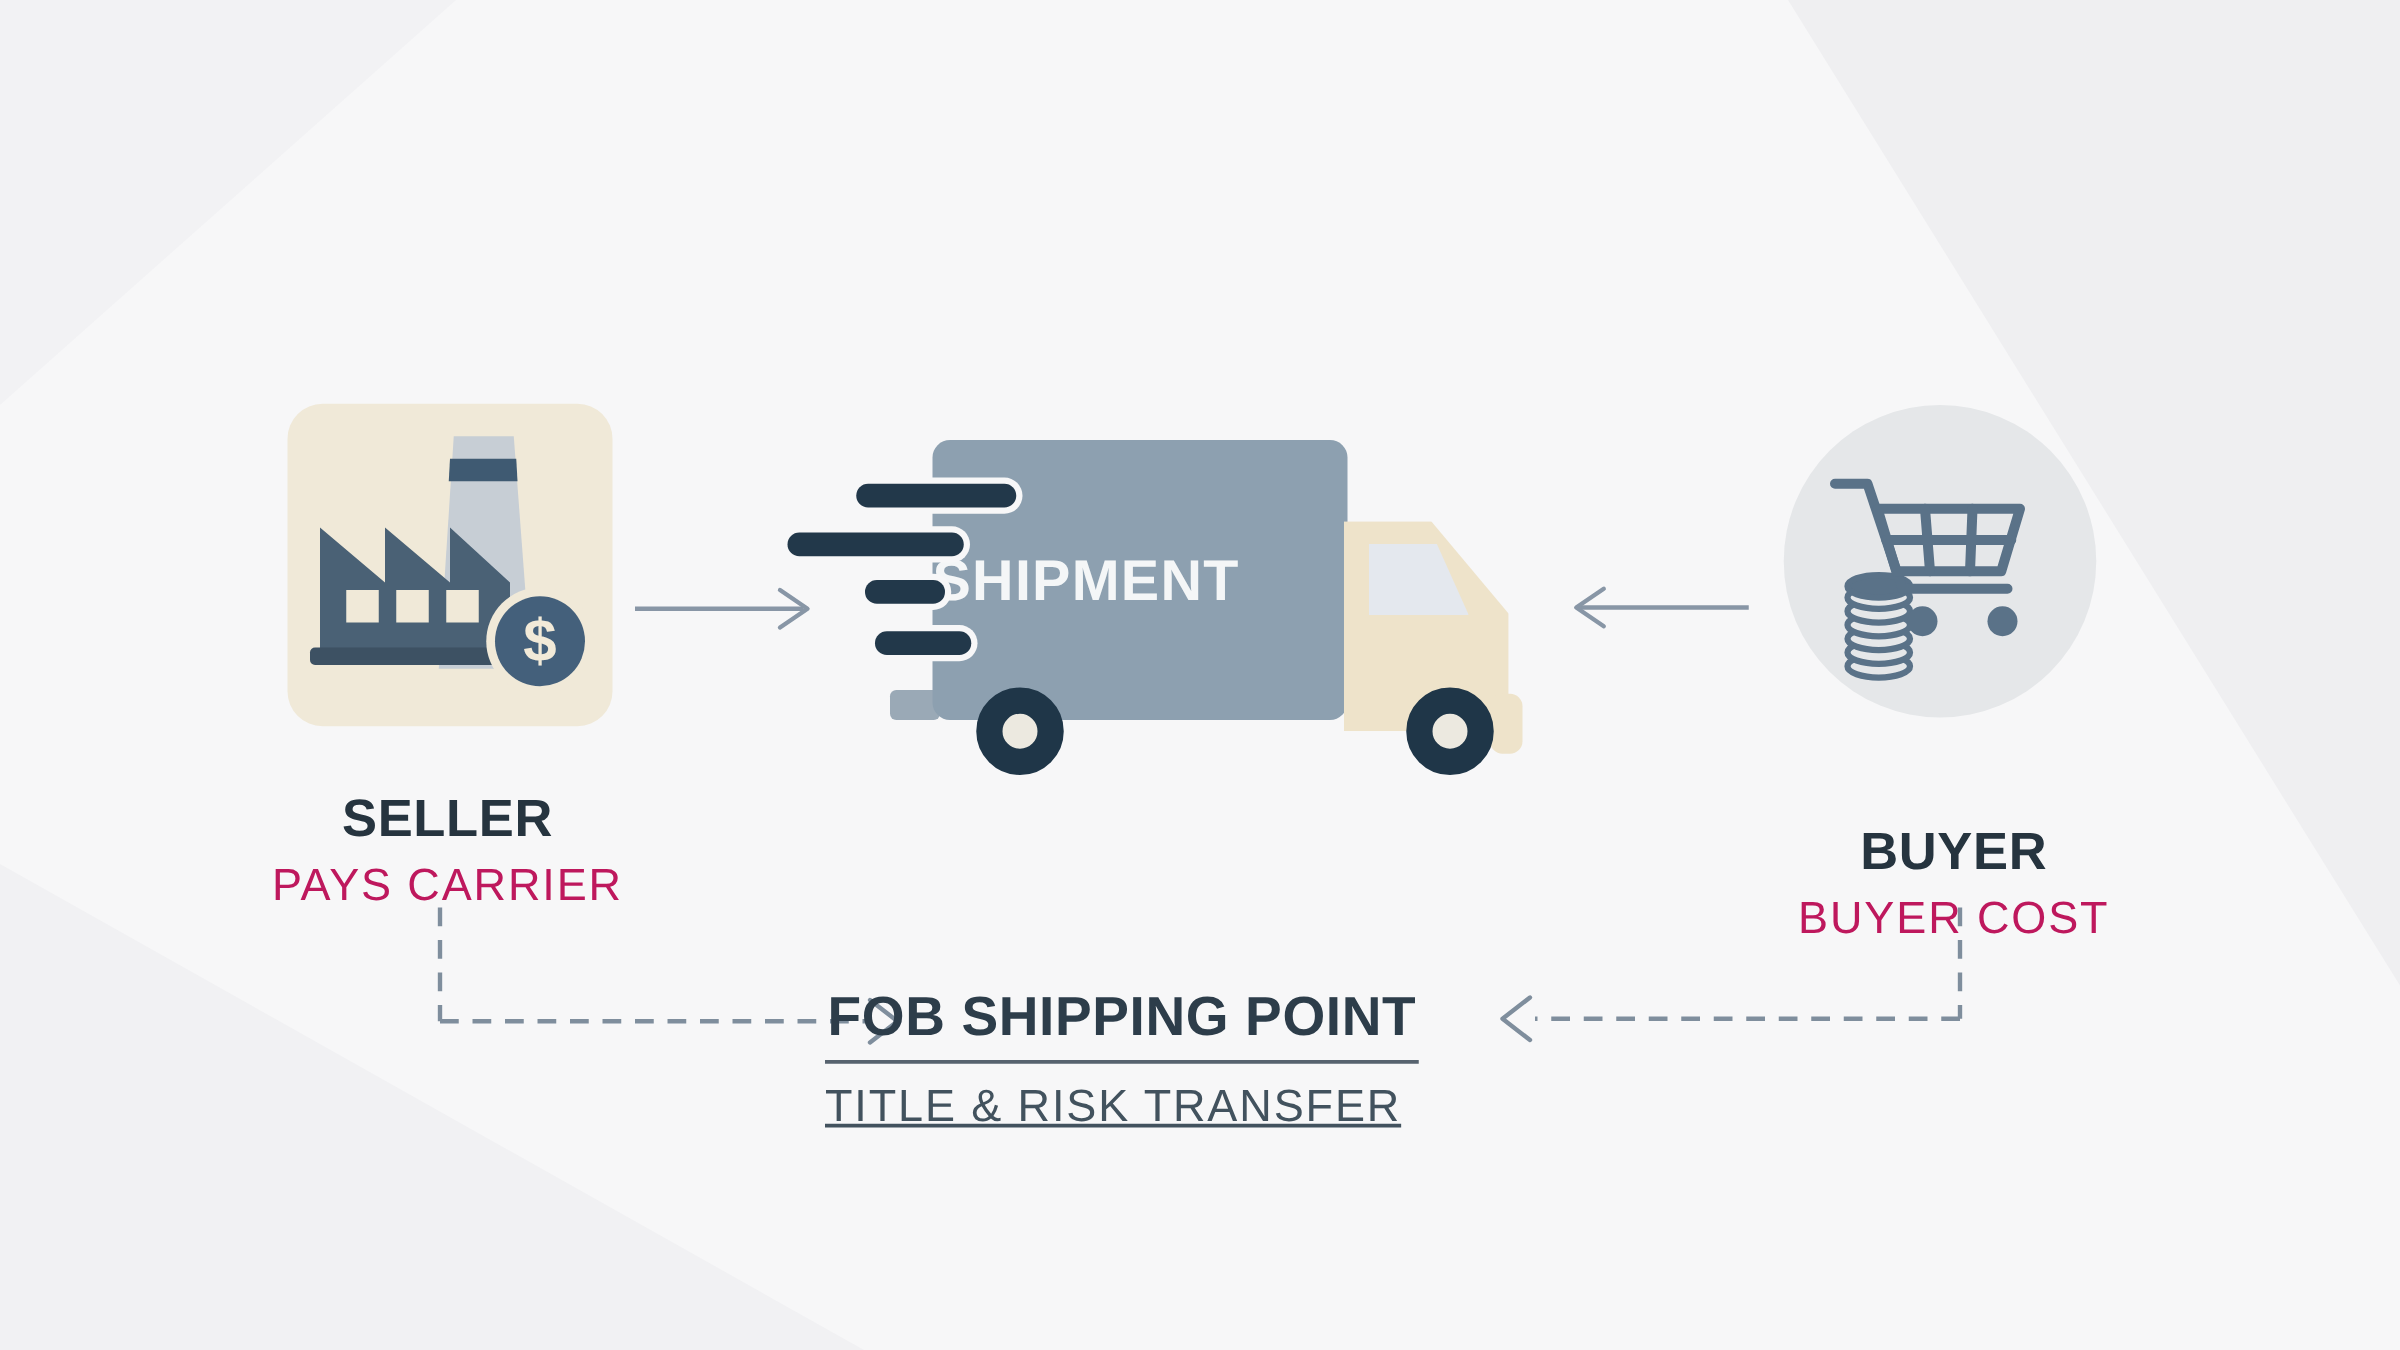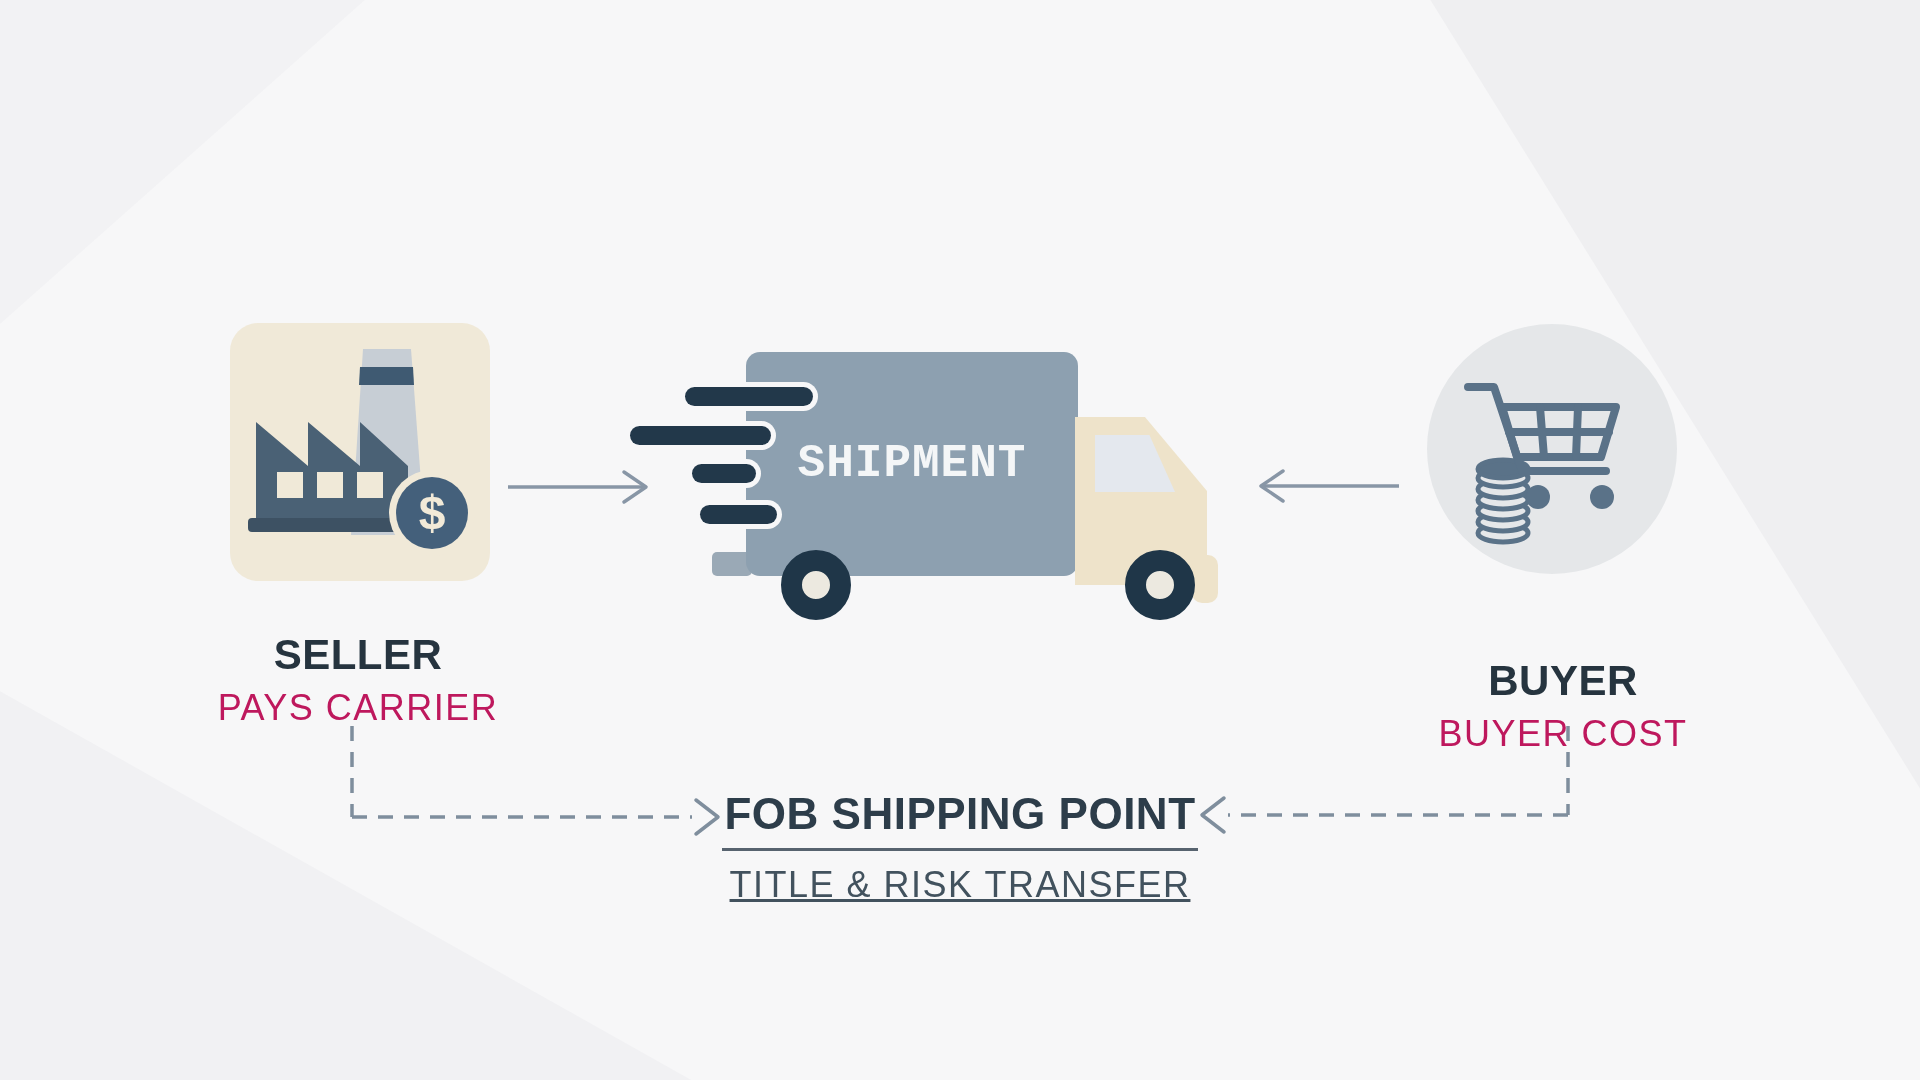--- a/index.html
+++ b/index.html
@@ -34,22 +34,22 @@
   
   .truck-box{
     position:absolute;left:746px;top:352px;width:332px;height:224px;
     background:#8da0b0;border-radius:14px;
   }
   .truck-step{
     position:absolute;left:712px;top:552px;width:40px;height:24px;
     background:#9aa9b6;border-radius:5px;
   }
   .shipment-label{
-    position:absolute;left:746px;top:441px;width:332px;text-align:center;
-    font-size:46px;font-weight:700;color:#f4f6f7;letter-spacing:1px;line-height:1;font-family:Liberation Mono, monospace;
+    position:absolute;left:746px;top:441px;width:332px;
+    font-size:46px;font-weight:700;color:#f4f6f7;letter-spacing:1px;line-height:1;
   }
   .speed-line{
     position:absolute;height:19px;border-radius:10px;background:#22384a;
     box-shadow:0 0 0 5px #f7f7f8;
   }
   .speed-1{left:685px;top:387px;width:128px;}
   .speed-2{left:630px;top:426px;width:141px;}
   .speed-3{left:692px;top:464px;width:64px;}
   .speed-4{left:700px;top:505px;width:77px;}
   .truck-cab{
@@ -77,21 +77,21 @@
   .buyer-circle{
     position:absolute;left:1427px;top:324px;width:250px;height:250px;
     background:#e5e7e9;border-radius:50%;
     display:flex;align-items:center;justify-content:center;
   }
 
   
   .dashed-connector{position:absolute;}
 
   
-  .fob-block{position:absolute;left:660px;top:792px;width:600px;text-align:center;}
+  .fob-block{position:absolute;left:660px;top:792px;width:600px;text-align:left;}
   .fob-title{
     display:inline-block;margin:0;padding:0 2px 12px 2px;
     font-size:44px;font-weight:700;color:#2d3d4a;letter-spacing:.5px;line-height:1;
     border-bottom:3px solid #57636f;
   }
   .fob-sub{
     margin:16px 0 0 0;font-size:36px;font-weight:400;color:#42525e;letter-spacing:1.5px;line-height:1;text-decoration:underline;
   }
 </style>
 </head>

